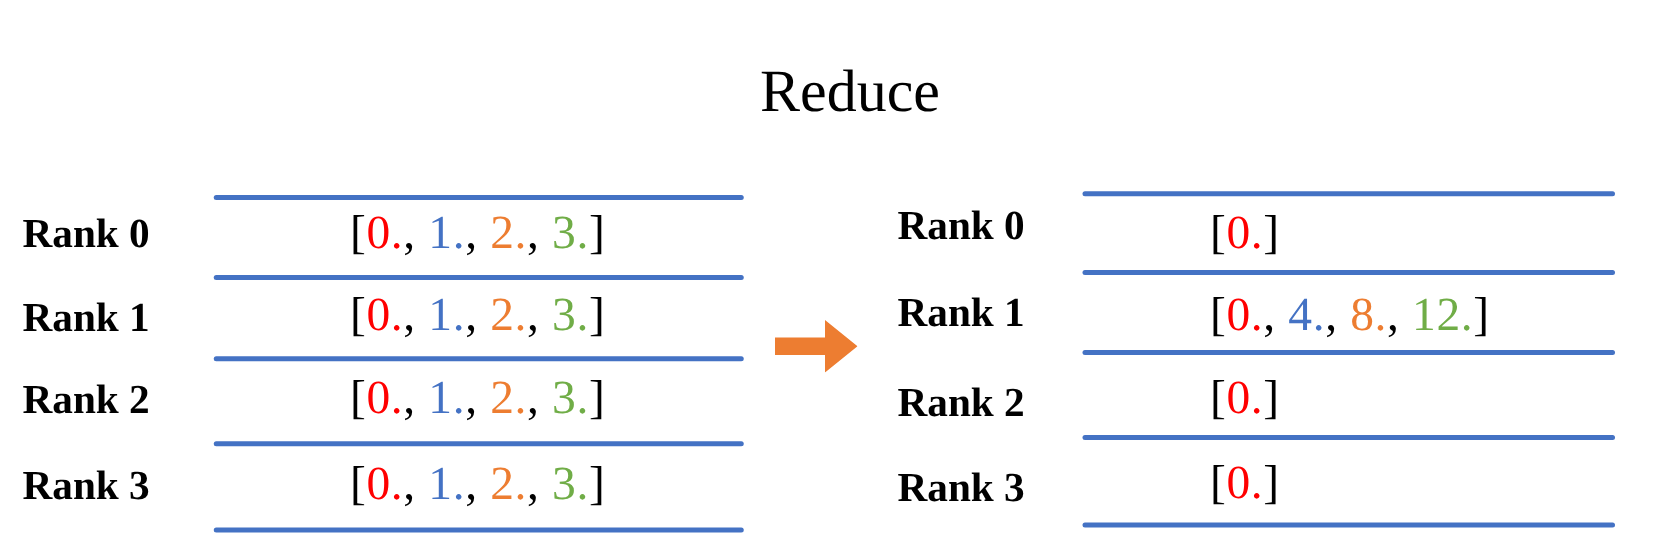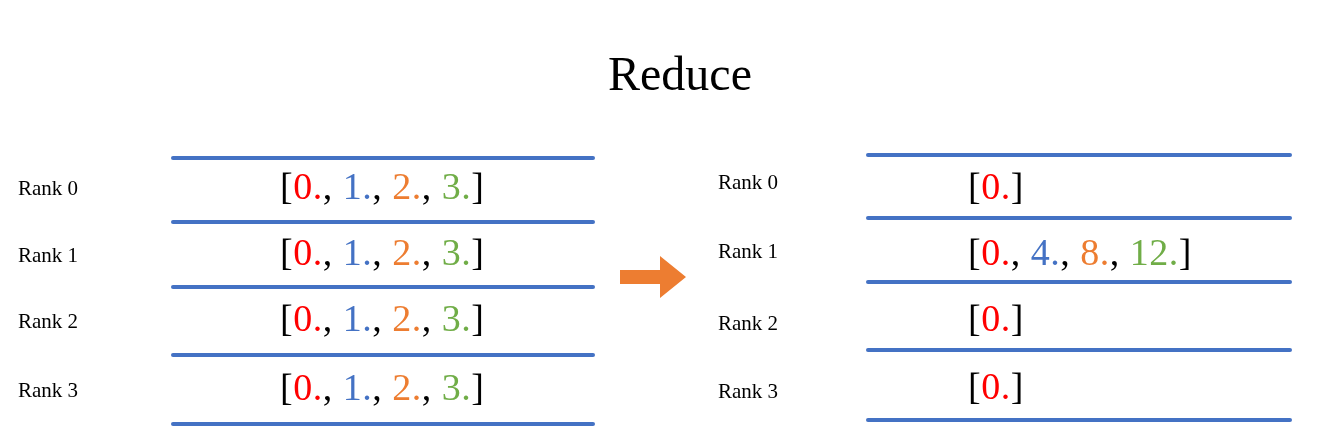--- a/index.html
+++ b/index.html
@@ -16,22 +16,22 @@
     position:absolute;top:18px;left:13px;width:1334px;
     text-align:center;font-size:48px;line-height:1.1;color:var(--c-ink,#000);
   }
   .hline{position:absolute;height:4px;background:var(--c-line,#4472C4);border-radius:2px;}
   .hline.lft{left:171px;width:424px;}
   .hline.rgt{left:866px;width:426px;}
   .ll0{top:126px}.ll1{top:190px}.ll2{top:255px}.ll3{top:323px}.ll4{top:392px}
   .rl0{top:123px}.rl1{top:186px}.rl2{top:250px}.rl3{top:318px}.rl4{top:388px}
 
   .rank-label{
-    position:absolute;font-size:21px;line-height:1;
-    transform:translateY(-50%);white-space:nowrap;color:var(--c-ink,#000);
+    position:absolute;font-size:33px;line-height:1;
+    transform:translateY(-50%);white-space:nowrap;color:var(--c-ink,#000);font-weight:bold;
   }
   .rank-label.lft{left:18px}
   .rank-label.rgt{left:718px}
   .la0{top:158px}.la1{top:225px}.la2{top:291px}.la3{top:360px}
   .ra0{top:152px}.ra1{top:221px}.ra2{top:293px}.ra3{top:361px}
 
   .tensor{
     position:absolute;font-size:38px;line-height:1;
     transform:translateY(-50%);white-space:nowrap;letter-spacing:0.5px;
   }

